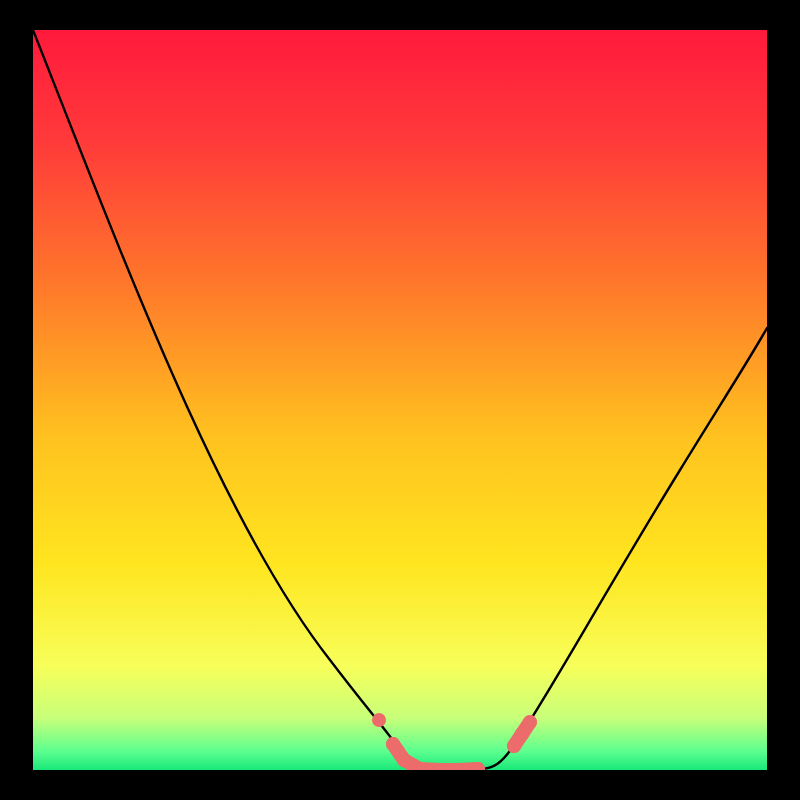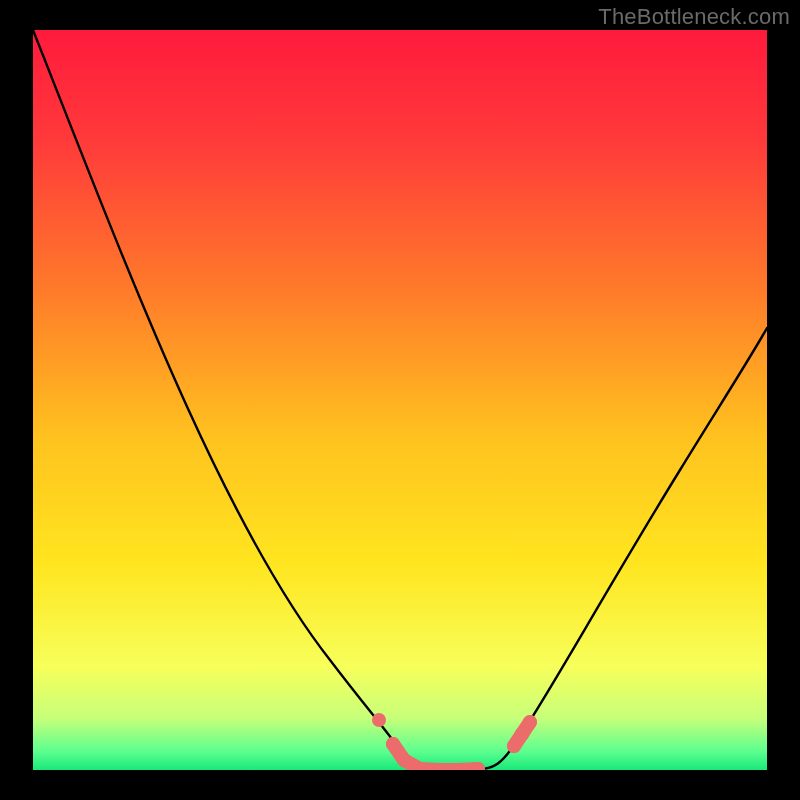--- a/index.html
+++ b/index.html
@@ -34,21 +34,20 @@
     width: 800px;
     height: 800px;
     display: block;
   }
 </style>
 </head>
 <body>
 
 <div class="frame">
 
-  <div class="watermark">TheBottleneck.com</div>
 
   <svg class="plot" viewBox="0 0 800 800">
     <defs>
       <linearGradient id="bg-grad" x1="0" y1="0" x2="0" y2="1">
           <stop offset="0%" stop-color="#ff1a3c"></stop>
           <stop offset="15%" stop-color="#ff3a3a"></stop>
           <stop offset="35%" stop-color="#ff7a2a"></stop>
           <stop offset="55.00000000000001%" stop-color="#ffc21f"></stop>
           <stop offset="72%" stop-color="#ffe51f"></stop>
           <stop offset="86%" stop-color="#f7ff5a"></stop>

